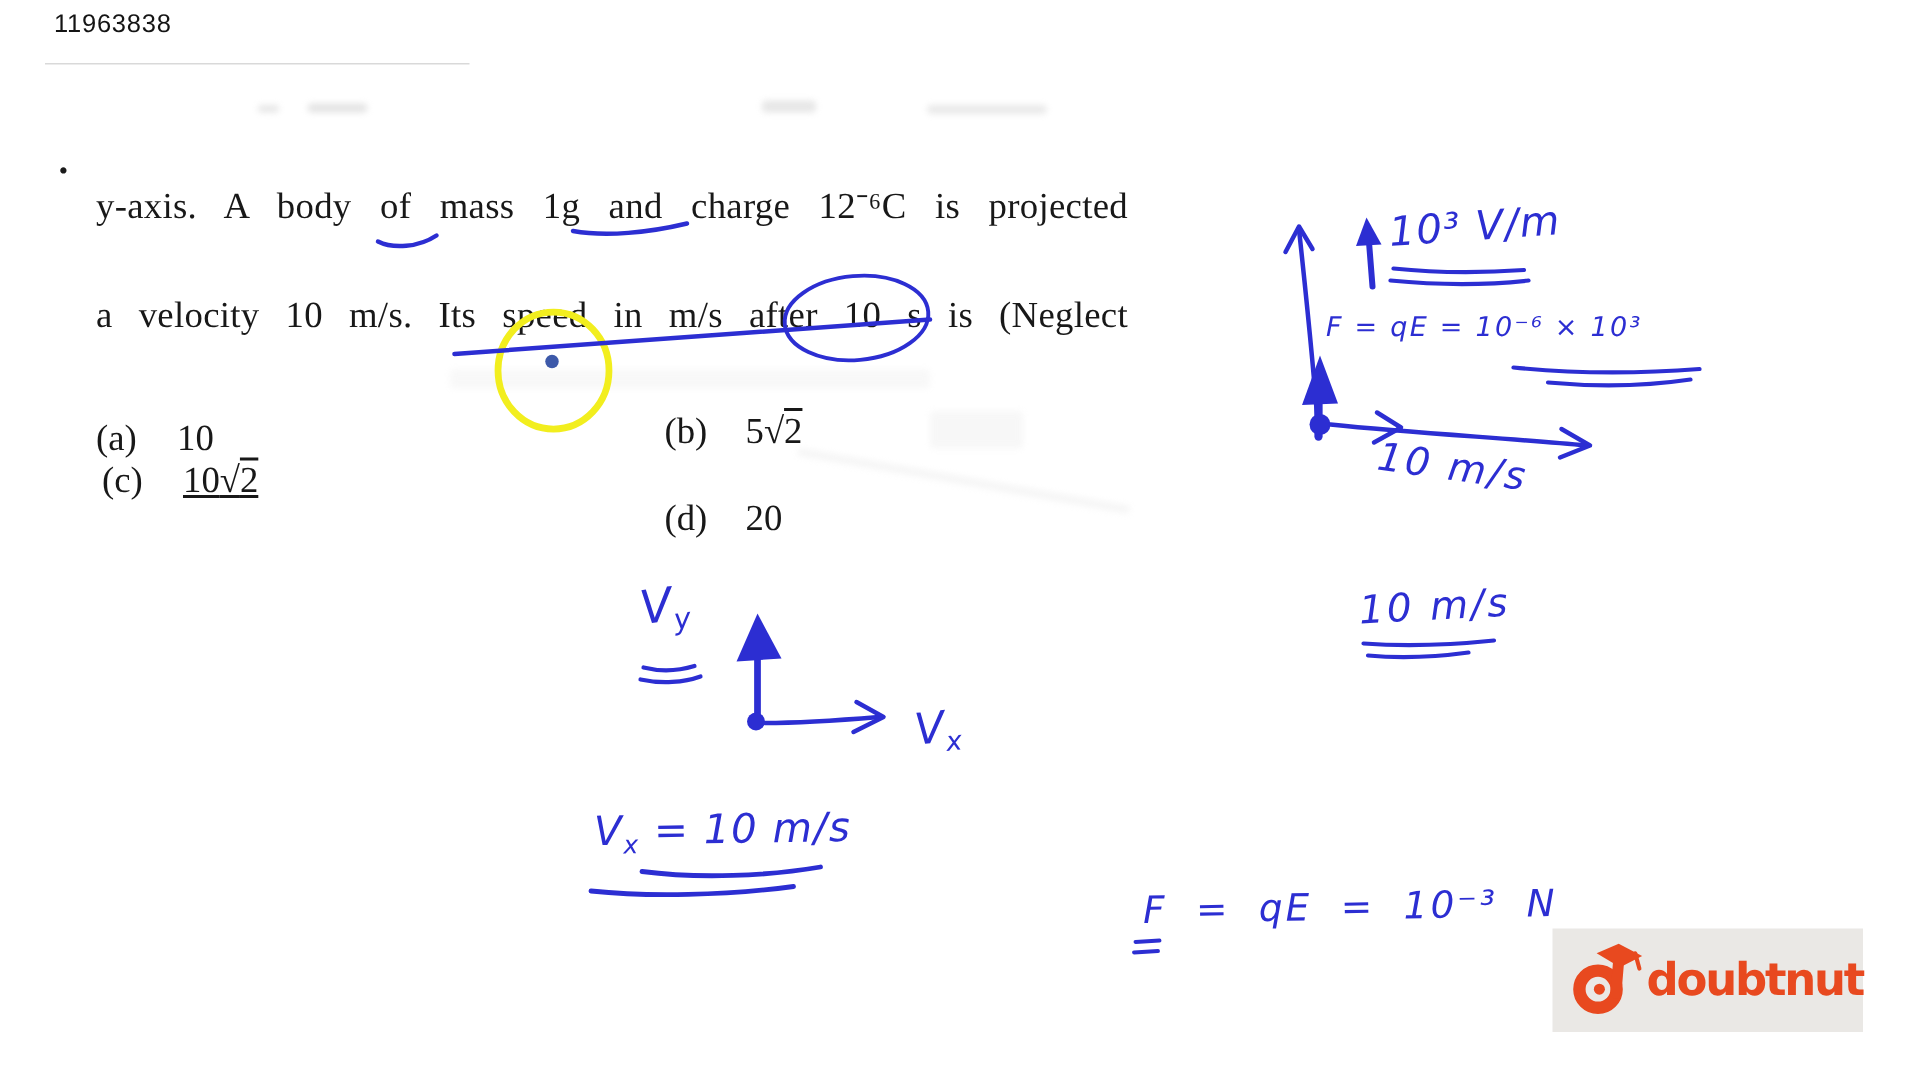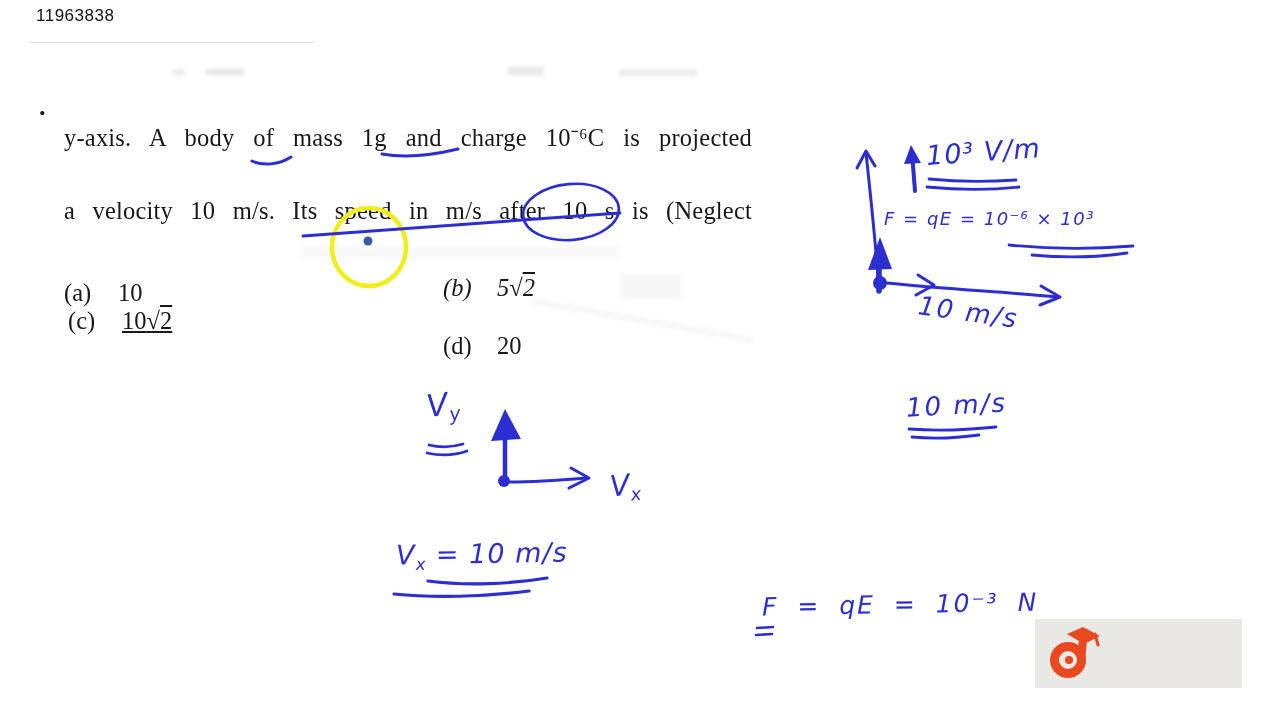--- a/index.html
+++ b/index.html
@@ -73,25 +73,25 @@
   <div class="ghost" style="left:172px;top:70px;width:14px;height:5px;opacity:.45;"></div>
   <div class="ghost" style="left:205px;top:69px;width:40px;height:6px;opacity:.5;"></div>
   <div class="ghost" style="left:508px;top:67px;width:36px;height:8px;opacity:.45;"></div>
   <div class="ghost" style="left:618px;top:70px;width:80px;height:6px;opacity:.4;"></div>
   <div class="ghost" style="left:300px;top:246px;width:320px;height:13px;opacity:.12;"></div>
   <div class="ghost" style="left:620px;top:274px;width:62px;height:25px;opacity:.14;"></div>
   <div class="ghost" style="left:530px;top:318px;width:225px;height:5px;opacity:.3;transform:rotate(10deg);background:#dedede;"></div>
 
   <div class="abs q-bullet">.</div>
 
-  <div class="abs q-line" style="top:123px;">y-axis. A body of mass 1g and charge 10⁻⁶C is projected</div>
+  <div class="abs q-line" style="top:123px;">y-axis. A body of mass 1g and charge 12⁻⁶C is projected</div>
   <div class="abs q-line" style="top:196px;">a velocity 10 m/s. Its speed in m/s after 10 s is (Neglect</div>
 
   <div class="abs opt" style="left:64px;top:279px;"><span class="opt-label">(a)</span><span>10</span><span></span><span class="rad"></span></div>
-  <div class="abs opt" style="left:443px;top:274px;font-style:italic;"><span class="opt-label">(b)</span><span>5</span><span>√</span><span class="rad">2</span></div>
+  <div class="abs opt" style="left:443px;top:274px;"><span class="opt-label">(b)</span><span>5</span><span>√</span><span class="rad">2</span></div>
   <div class="abs opt" style="left:68px;top:307px;text-decoration:underline;"><span class="opt-label">(c)</span><span>10</span><span>√</span><span class="rad">2</span></div>
   <div class="abs opt" style="left:443px;top:332px;"><span class="opt-label">(d)</span><span>20</span><span></span><span class="rad"></span></div>
 
   <div class="hw" id="hw-field">10³ V/m</div>
   <div class="hw" id="hw-feq-top">F = qE = 10⁻⁶ × 10³</div>
   <div class="hw" id="hw-arrow-speed">10 m/s</div>
   <div class="hw" id="hw-vy"><span>V</span><span class="hw-sub">y</span></div>
   <div class="hw" id="hw-vx"><span>V</span><span class="hw-sub">x</span></div>
   <div class="hw" id="hw-vxeq"><span>V</span><span class="hw-sub">x</span><span> = 10 m/s</span></div>
   <div class="hw" id="hw-speed-note">10 m/s</div>
@@ -143,15 +143,16 @@
   </svg>
 
   <div class="abs logo">
     <svg width="66" height="69" viewBox="0 0 66 69">
       <circle cx="33" cy="41" r="13.5" fill="none" stroke="#e8491f" stroke-width="9"></circle>
       <circle cx="34" cy="41" r="4" fill="#e8491f"></circle>
       <path d="M46 44 L 48 20" stroke="#e8491f" stroke-width="8" fill="none" stroke-linecap="round"></path>
       <polygon points="48,8 65,17 49,25 32,15" fill="#e8491f"></polygon>
       <path d="M60 15 L 63 26" stroke="#e8491f" stroke-width="3" fill="none" stroke-linecap="round"></path>
     </svg>
+    <span class="logo-text">doubtnut</span>
   </div>
 
 </div>
 
 </body></html>

